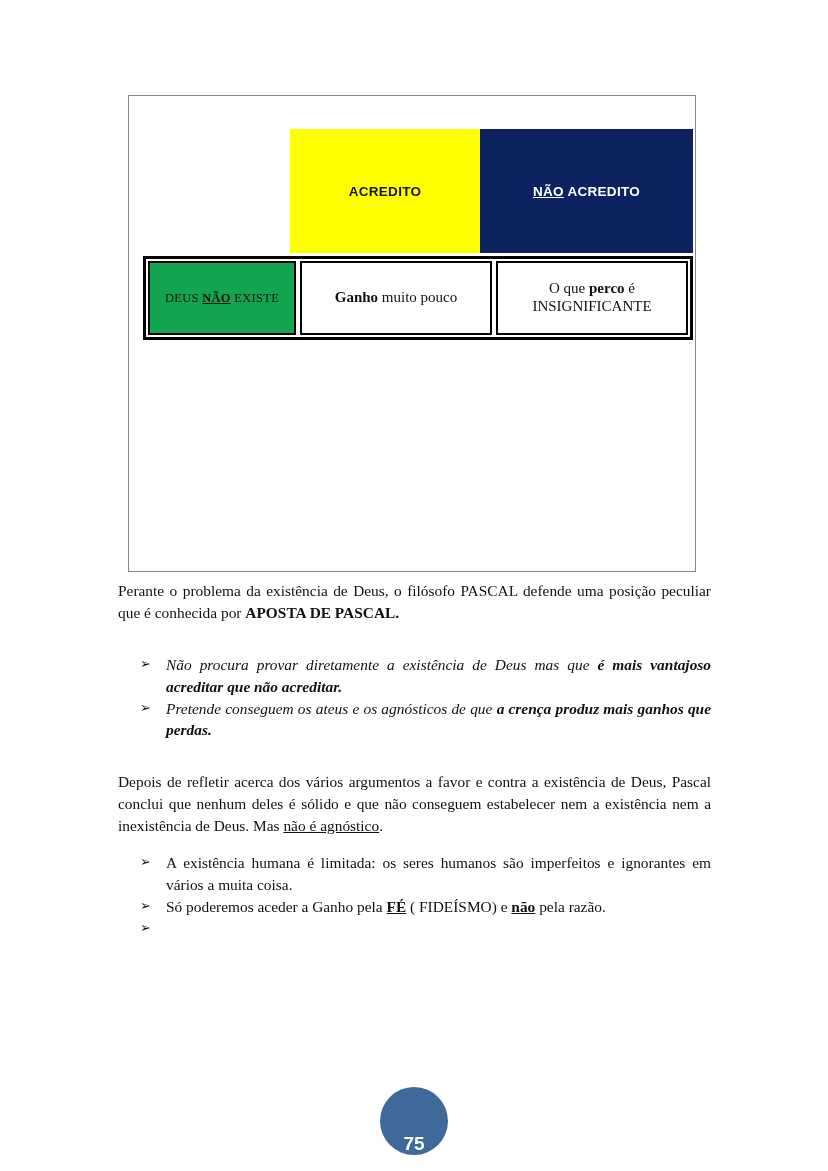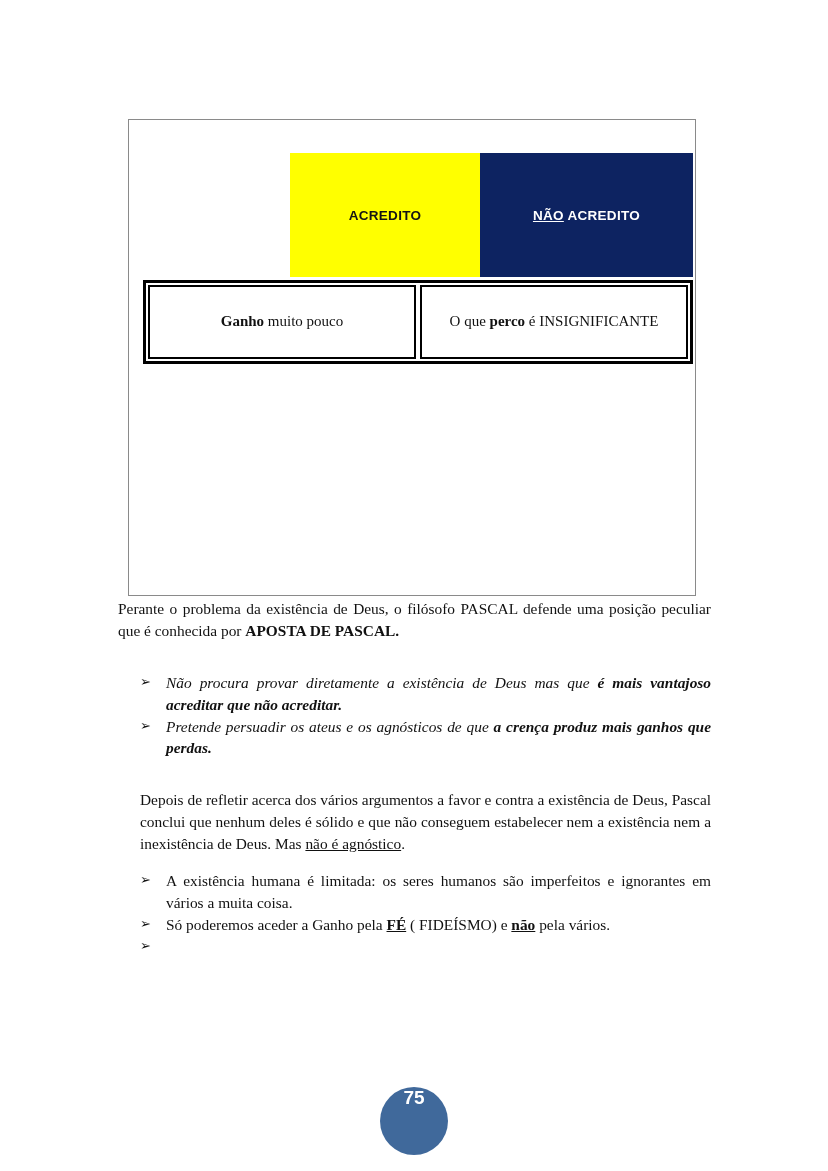--- a/index.html
+++ b/index.html
@@ -20,21 +20,20 @@
   
   .figure-frame {
     position: absolute;
     left: 128px;
     top: 95px;
     width: 568px;
     height: 477px;
     border: 1px solid #8a8a8a;
     background: #ffffff;
     box-sizing: border-box;
-    margin-top: 24px;
   }
 
   .matrix {
     position: absolute;
     left: 0;
     top: 0;
   }
 
   
   .hdr {
@@ -108,21 +107,21 @@
     letter-spacing: 0.3px;
   }
   .cell.mid, .cell.right { background:#ffffff; font-size: 15px; }
   .cell b { font-weight: bold; }
   u { text-decoration: underline; }
 
   
   .body-text {
     position: absolute;
     left: 118px;
-    top: 598px;
+    top: 580px;
     width: 593px;
     font-size: 15.4px;
     line-height: 1.42;
   }
   p.just {
     margin: 0;
     text-align: justify;
     text-justify: inter-word;
   }
   .para-gap { height: 30px; }
@@ -165,21 +164,21 @@
   .page-badge {
     position: absolute;
     left: 380px;
     top: 1087px;
     width: 68px;
     height: 68px;
     border-radius: 50%;
     background: #40699b;
     color: #ffffff;
     display: flex;
-    align-items: flex-start;
+    align-items: flex-end;
     justify-content: center;
     font-family: "Liberation Sans", "DejaVu Sans", sans-serif;
     font-weight: bold;
     font-size: 19px;
   }
 </style>
 </head>
 <body>
 
 <div class="figure-frame">
@@ -190,20 +189,23 @@
     </div>
 
     <div class="hdr hdr-notbelieve">
       <span><u>NÃO</u><span> ACREDITO</span></span>
     </div>
 
     <div class="grid">
 
 
       <div class="grid-row r2">
+        <div class="cell label lbl-notexists">
+          <span><span>DEUS </span><b><u>NÃO</u></b><span> EXISTE</span></span>
+        </div>
         <div class="cell right">
           <span><b>Ganho</b><span> muito pouco</span></span>
         </div>
         <div class="cell mid">
           <span><span>O que </span><b>perco</b><span> é INSIGNIFICANTE</span></span>
         </div>
       </div>
 
     </div>
   </div>
@@ -213,36 +215,36 @@
 
   <p class="just"><span>Perante o problema da existência de Deus, o filósofo PASCAL defende uma posição peculiar que é conhecida por </span><b>APOSTA DE PASCAL.</b></p>
 
   <div class="para-gap"></div>
 
   <ul class="arrows">
     <li class="ital spacer-after">
       <span class="bullet">➢</span><span>Não procura provar diretamente a existência de Deus mas que </span><b>é mais vantajoso acreditar que não acreditar.</b>
     </li>
     <li class="ital">
-      <span class="bullet">➢</span><span>Pretende persuadir os ateus e os agnósticos de que </span><b>a crença produz mais ganhos que perdas.</b>
+      <span class="bullet">➢</span><span>Pretende conseguem os ateus e os agnósticos de que </span><b>a crença produz mais ganhos que perdas.</b>
     </li>
   </ul>
 
   <div class="para-gap"></div>
 
-  <p class="just" style="margin-left:22px;"><span>Depois de refletir  acerca dos vários argumentos a favor e contra a existência de Deus, Pascal conclui que nenhum deles é sólido e que não conseguem estabelecer nem a existência nem a inexistência de Deus. Mas </span><u>não é agnóstico</u><span>.</span></p>
+  <p class="just" style=""><span>Depois de refletir  acerca dos vários argumentos a favor e contra a existência de Deus, Pascal conclui que nenhum deles é sólido e que não conseguem estabelecer nem a existência nem a inexistência de Deus. Mas </span><u>não é agnóstico</u><span>.</span></p>
 
   <div class="small-gap"></div>
 
   <ul class="arrows">
     <li class="spacer-after">
       <span class="bullet">➢</span><span>A existência humana é limitada: os seres humanos são imperfeitos e ignorantes em vários a muita coisa.</span>
     </li>
     <li class="spacer-after">
-      <span class="bullet">➢</span><span>Só  poderemos aceder a Ganho pela </span><b><u>FÉ</u></b><span> ( FIDEÍSMO) e </span><b><u>não</u></b><span> pela vários.</span>
+      <span class="bullet">➢</span><span>Só  poderemos aceder a Ganho pela </span><b><u>FÉ</u></b><span> ( FIDEÍSMO) e </span><b><u>não</u></b><span> pela razão.</span>
     </li>
     <li class="quote-li">
       <span class="bullet">➢</span>
     </li>
   </ul>
 
 </div>
 
 <div class="page-badge">
   <span>75</span>

